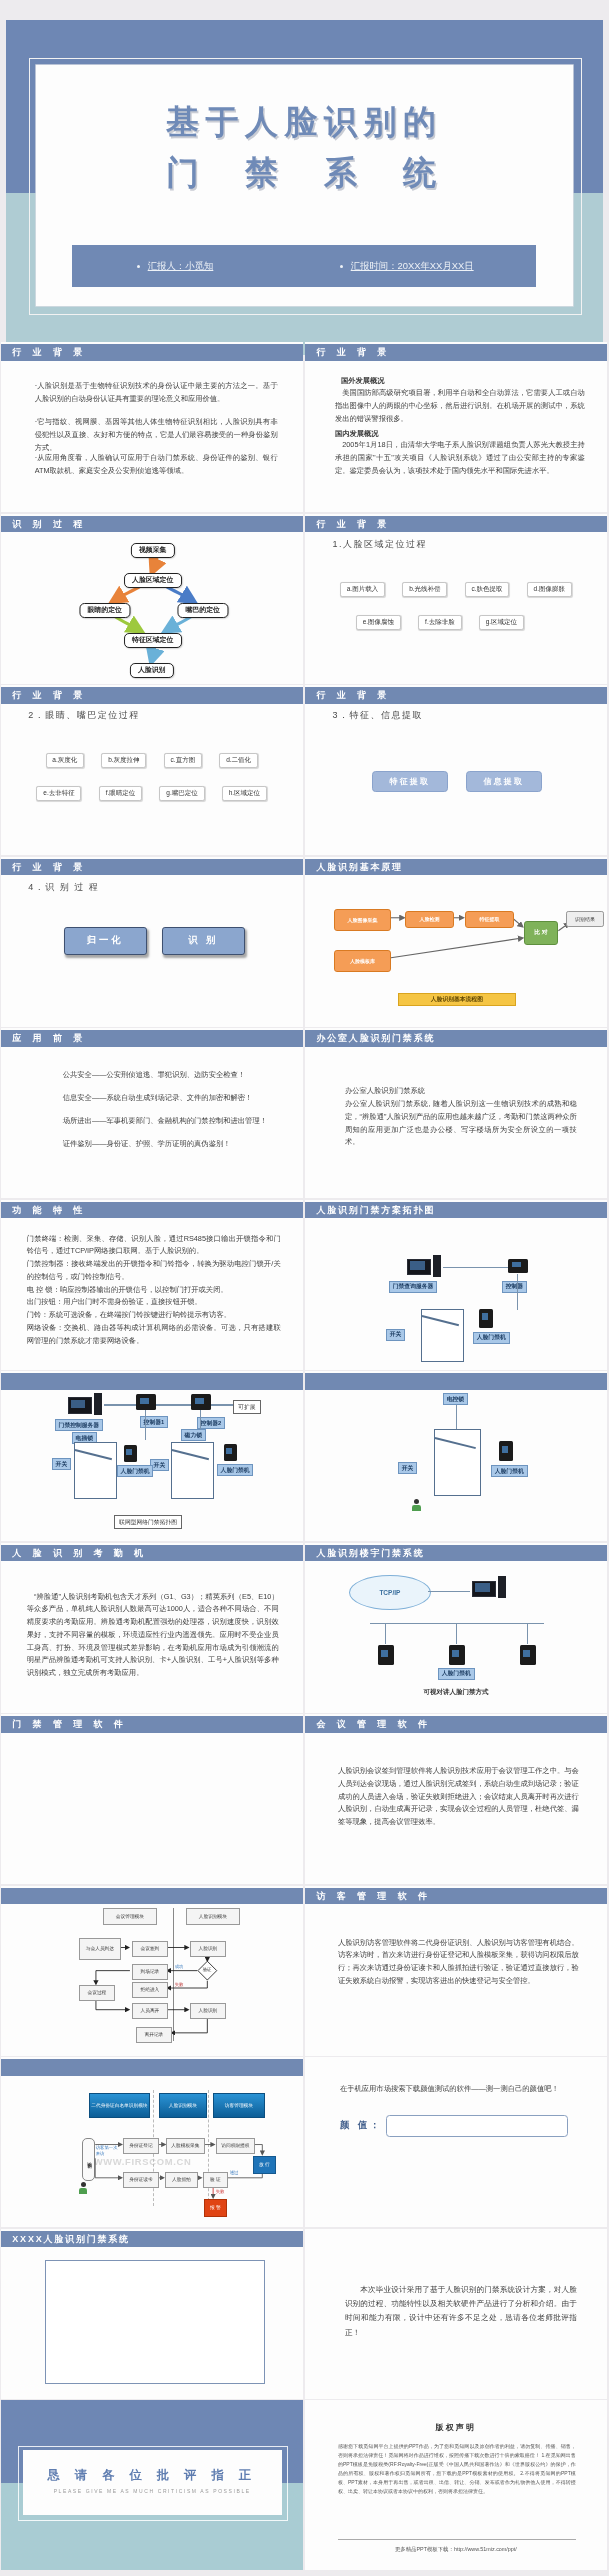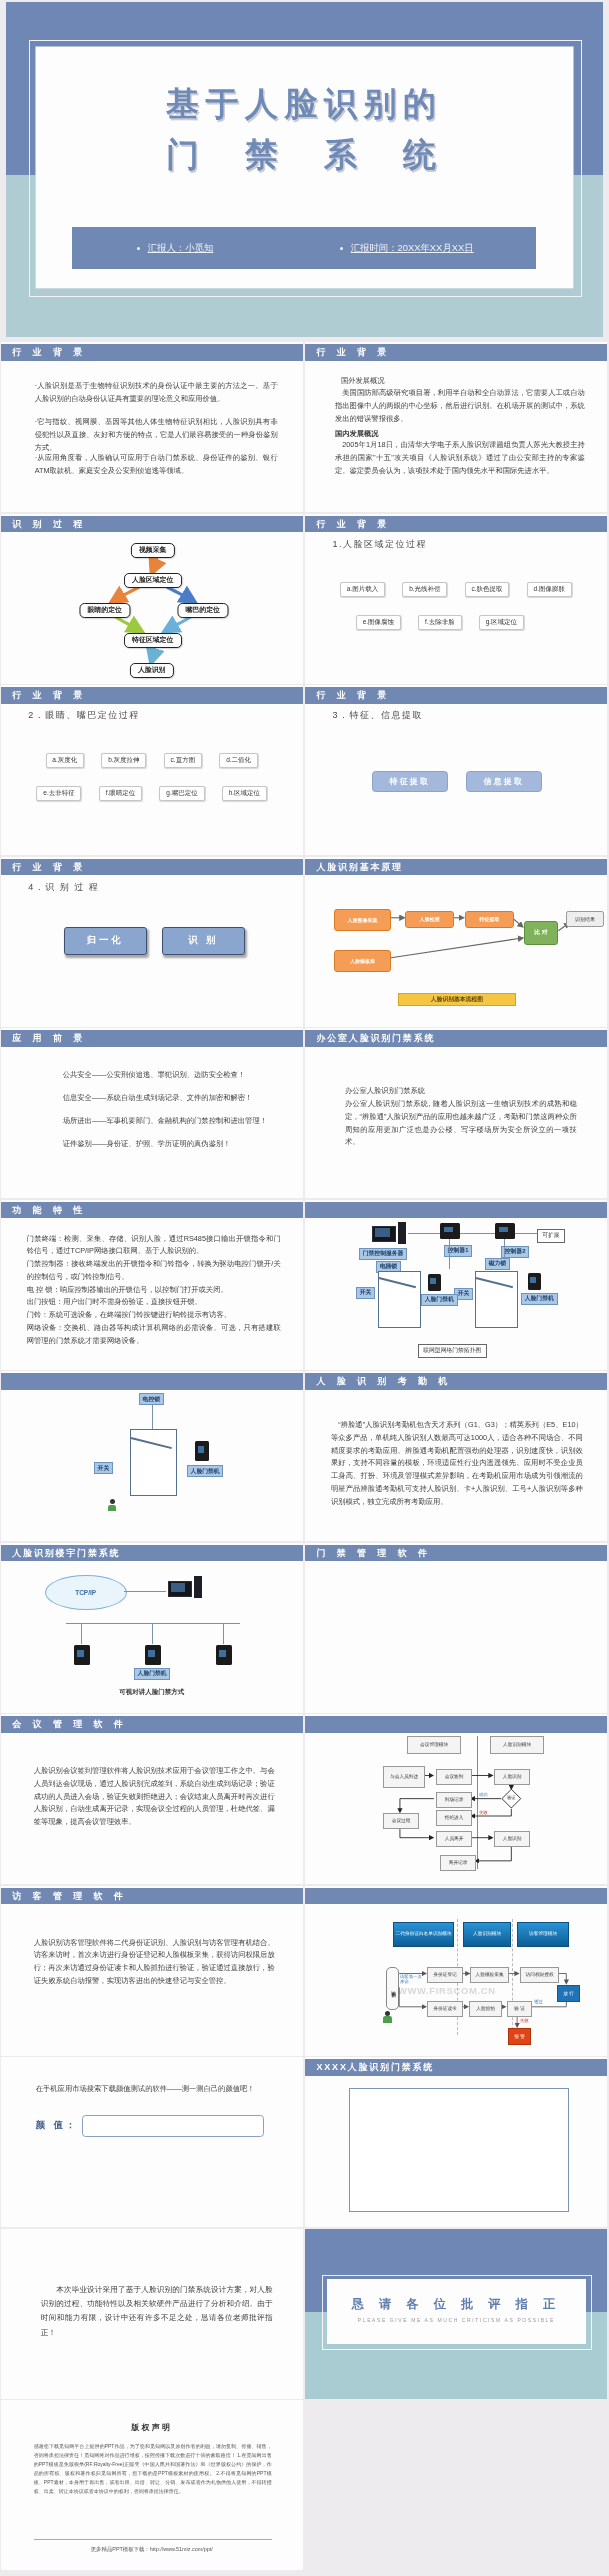--- a/index.html
+++ b/index.html
@@ -1,18 +1,18 @@
 <!DOCTYPE html>
 <html style="font-size:11.6px"><head>
 <meta charset="utf-8">
 <style>
   html,body{margin:0;padding:0;background:#edebee;width:609px;font-family:"Liberation Sans","DejaVu Sans",sans-serif;}
   .page{width:609px;height:2576px;position:relative;overflow:hidden;}
   
-  .cover{position:absolute;left:5.8px;top:2px;width:597px;height:335px;background:#6e87b4;}
+  .cover{position:absolute;left:5.8px;top:20px;width:597px;height:335px;background:#6e87b4;}
   .cover .teal{position:absolute;left:0;top:173px;width:597px;height:162px;background:#afccd3;}
   .cover .frame{position:absolute;left:23px;top:38px;width:551px;height:255px;border:0.7px solid #f2f2f2;}
   .cover .card{position:absolute;left:30px;top:45px;width:537px;height:241px;background:#fdfdfd;box-shadow:0 0 0 0.7px #d9dde4;}
   .cover .t1{position:absolute;left:0;top:35px;width:537px;text-align:center;font-size:33px;font-weight:900;color:#6f8ab7;letter-spacing:6.5px;text-shadow:1.5px 1.5px 0 #c9ccd4;}
   .cover .t2{position:absolute;left:0;top:86px;width:537px;text-align:center;font-size:33px;font-weight:900;color:#6f8ab7;letter-spacing:6.5px;text-shadow:1.5px 1.5px 0 #c9ccd4;}
   .cover .subbar{position:absolute;left:36px;top:180px;width:464px;height:42px;background:#7089b4;}
   .cover .subbar .it{position:absolute;top:0;height:42px;line-height:42px;color:#eef2f7;font-size:9.4px;text-decoration:underline;}
   .cover .subbar .dot{display:inline-block;width:3.6px;height:3.6px;border-radius:50%;background:#eef2f7;vertical-align:middle;margin-right:7.3px;}
   
   .grid{position:absolute;left:0.7px;top:342px;width:608px;display:grid;grid-template-columns:302px 302px;grid-auto-rows:170px;column-gap:2.2px;row-gap:1.5px;}
@@ -86,21 +86,21 @@
 
     <div class="slide">
       <div class="hdr">行 业 背 景</div>
       <p class="para" style="left:34px;top:38px;width:243px;">·人脸识别是基于生物特征识别技术的身份认证中最主要的方法之一。基于人脸识别的自动身份认证具有重要的理论意义和应用价值。</p>
       <p class="para" style="left:34px;top:74px;width:243px;">·它与指纹、视网膜、基因等其他人体生物特征识别相比，人脸识别具有非侵犯性以及直接、友好和方便的特点，它是人们最容易接受的一种身份鉴别方式。</p>
       <p class="para" style="left:34px;top:110px;width:243px;">·从应用角度看，人脸确认可应用于自动门禁系统、身份证件的鉴别、银行ATM取款机、家庭安全及公安刑侦追逃等领域。</p>
     </div>
 
     <div class="slide">
       <div class="hdr">行 业 背 景</div>
-      <div class="para" style="left:30px;top:33px;width:247px;font-weight:normal;padding-left:6px;">国外发展概况</div>
+      <div class="para" style="left:30px;top:33px;width:247px;font-weight:bold;padding-left:6px;">国外发展概况</div>
       <p class="para" style="left:30px;top:45px;width:250px;">　美国国防部高级研究项目署，利用半自动和全自动算法，它需要人工或自动指出图像中人的两眼的中心坐标，然后进行识别。在机场开展的测试中，系统发出的错误警报很多。</p>
       <div class="para" style="left:30px;top:86px;width:247px;font-weight:bold;">国内发展概况</div>
       <p class="para" style="left:30px;top:97px;width:250px;">　2005年1月18日，由清华大学电子系人脸识别课题组负责人苏光大教授主持承担的国家"十五"攻关项目《人脸识别系统》通过了由公安部主持的专家鉴定。鉴定委员会认为，该项技术处于国内领先水平和国际先进水平。</p>
     </div>
 
     <div class="slide">
       <div class="hdr">识 别 过 程</div>
       <svg class="abs" width="302" height="170" viewBox="0 0 417 235">
         <defs>
           <marker id="mo" markerWidth="6" markerHeight="6" refX="4" refY="3" orient="auto">
@@ -220,20 +220,44 @@
       <div style="position:absolute;left:26px;top:33px;width:254px;">
         <p class="para" style="position:static;">门禁终端：检测、采集、存储、识别人脸，通过RS485接口输出开锁指令和门铃信号，通过TCP/IP网络接口联网。基于人脸识别的。</p>
         <p class="para" style="position:static;">门禁控制器：接收终端发出的开锁指令和门铃指令，转换为驱动电控门锁开/关的控制信号，或门铃控制信号。</p>
         <p class="para" style="position:static;">电 控 锁：响应控制器输出的开锁信号，以控制门打开或关闭。</p>
         <p class="para" style="position:static;">出门按钮：用户出门时不需身份验证，直接按钮开锁。</p>
         <p class="para" style="position:static;">门铃：系统可选设备，在终端按门铃按键进行响铃提示有访客。</p>
         <p class="para" style="position:static;">网络设备：交换机、路由器等构成计算机网络的必需设备。可选，只有搭建联网管理的门禁系统才需要网络设备。</p>
       </div>
     </div>
 
+    <div class="slide">
+      <div class="hdr sp2">人脸识别门禁方案拓扑图</div>
+      <div class="pc">
+        <i class="mon" style="left:102px;top:59px;">
+            <i></i>
+          </i>
+          <i class="tow" style="left:128px;top:55px;"></i>
+      </div>
+      <div class="wire" style="left:138px;top:67px;width:65px;height:1.5px;"></div>
+      <div class="dev" style="left:203px;top:59px;width:20px;height:14.5px;">
+          <i></i>
+        </div>
+      <div class="lbl" style="left:84px;top:81px;">门禁查询服务器</div>
+      <div class="lbl" style="left:197px;top:81px;">控制器</div>
+      <div class="wire" style="left:212px;top:74px;width:1.5px;height:36px;"></div>
+      <div class="door" style="left:116px;top:109px;width:41px;height:51px;">
+        <div class="leaf" style="left:0;top:5.8px;width:38px;transform:rotate(14deg);"></div>
+      </div>
+      <div class="dev" style="left:174px;top:109px;width:14.5px;height:19px;">
+          <i></i>
+        </div>
+      <div class="lbl" style="left:168px;top:132px;">人脸门禁机</div>
+      <div class="lbl" style="left:81px;top:129px;">开关</div>
+    </div>
 
     <div class="slide">
       <div class="hdr"></div>
       <div class="pc">
         <i class="mon" style="left:67px;top:26px;">
             <i></i>
           </i>
           <i class="tow" style="left:93px;top:22px;"></i>
       </div>
       <div class="lbl" style="left:54px;top:48px;">门禁控制服务器</div>

